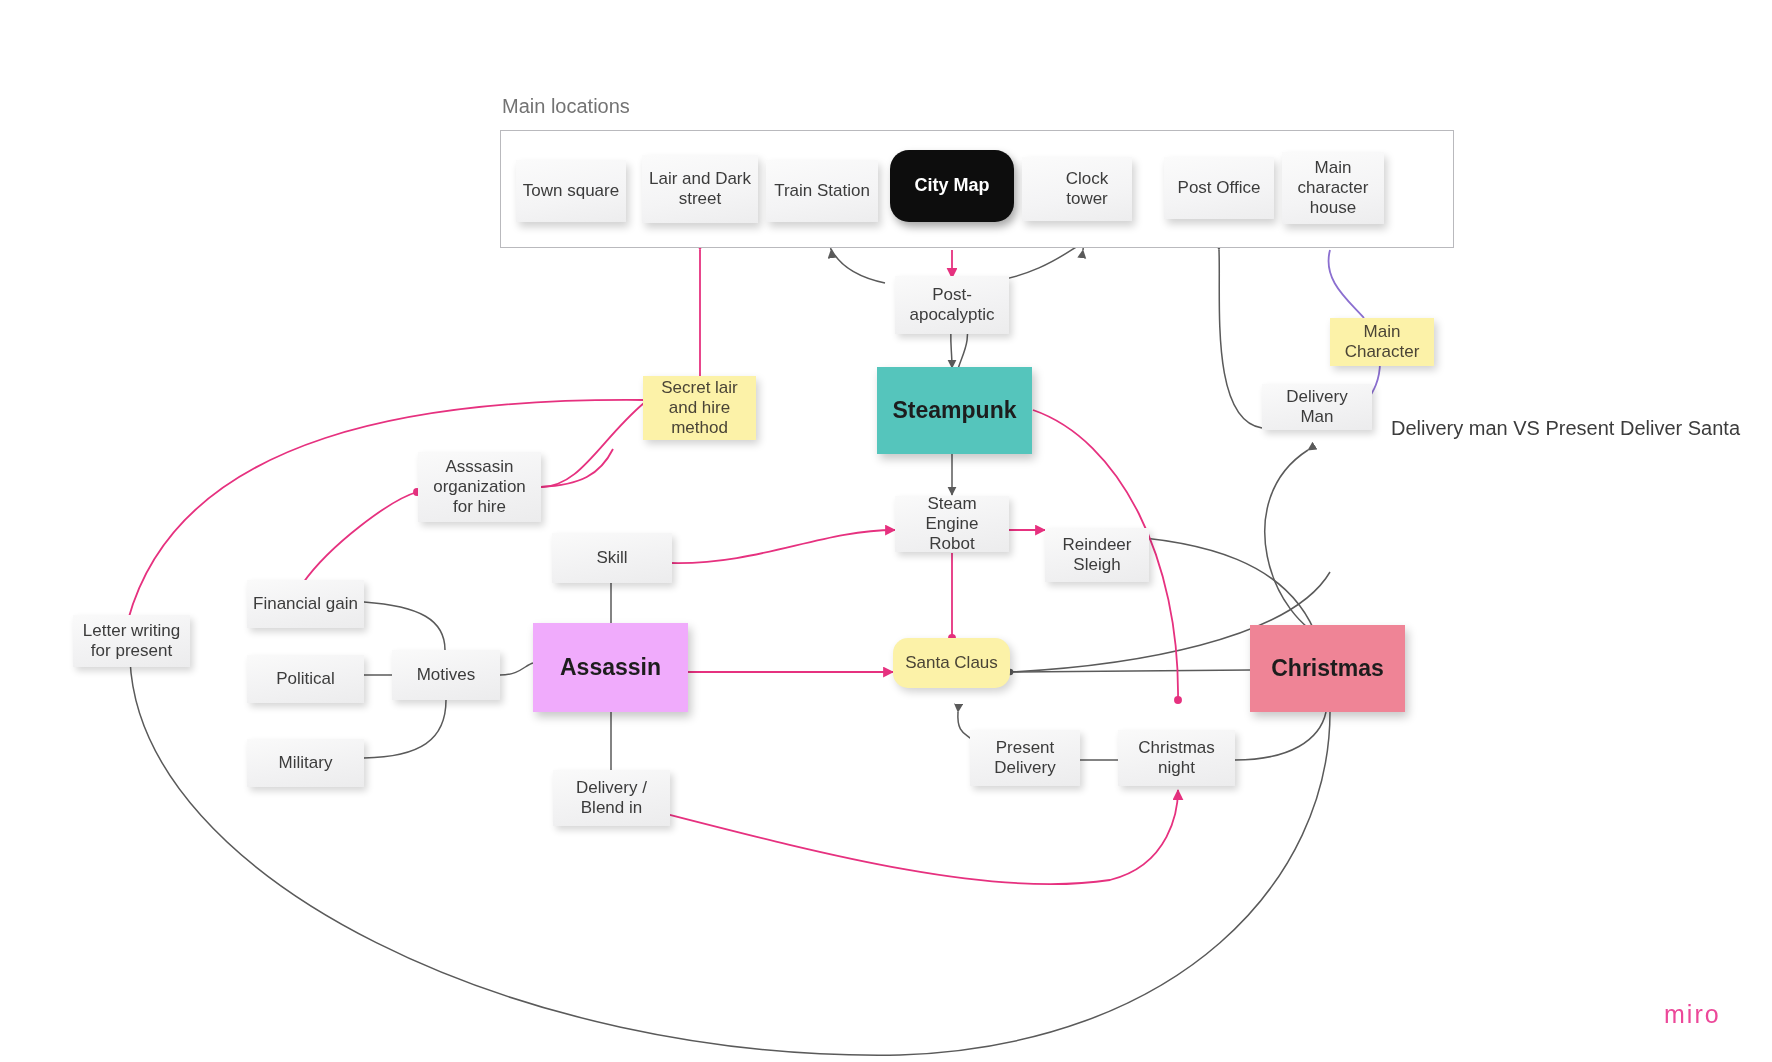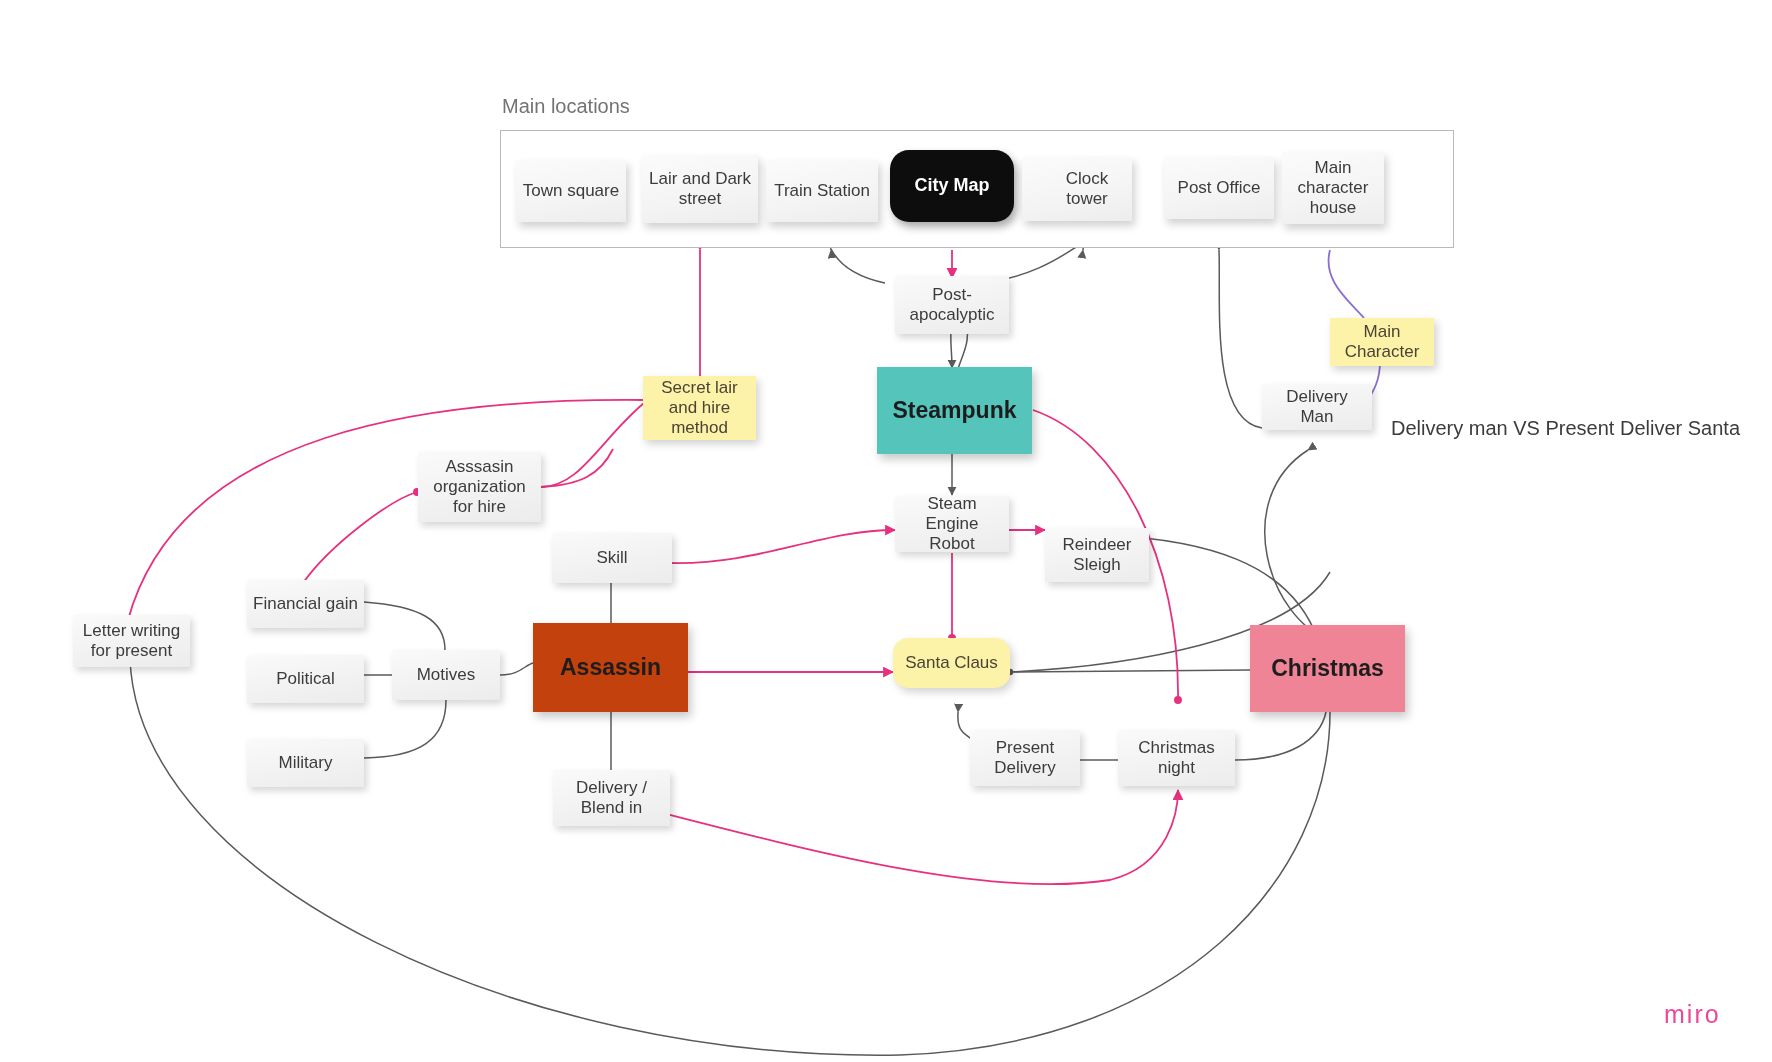--- a/index.html
+++ b/index.html
@@ -71,21 +71,21 @@
     box-shadow: 3px 4px 8px rgba(0,0,0,0.18);
   }
   .teal {
     background: #55c5bc;
     color: #1d1d1d;
     font-weight: bold;
     font-size: 23px;
     box-shadow: 3px 5px 9px rgba(0,0,0,0.22);
   }
   .orange {
-    background: #c2410c;
+    background: #f0abfc;
     color: #1d1d1d;
     font-weight: bold;
     font-size: 23px;
     box-shadow: 3px 5px 9px rgba(0,0,0,0.22);
   }
   .pink {
     background: #ef8496;
     color: #1d1d1d;
     font-weight: bold;
     font-size: 23px;

